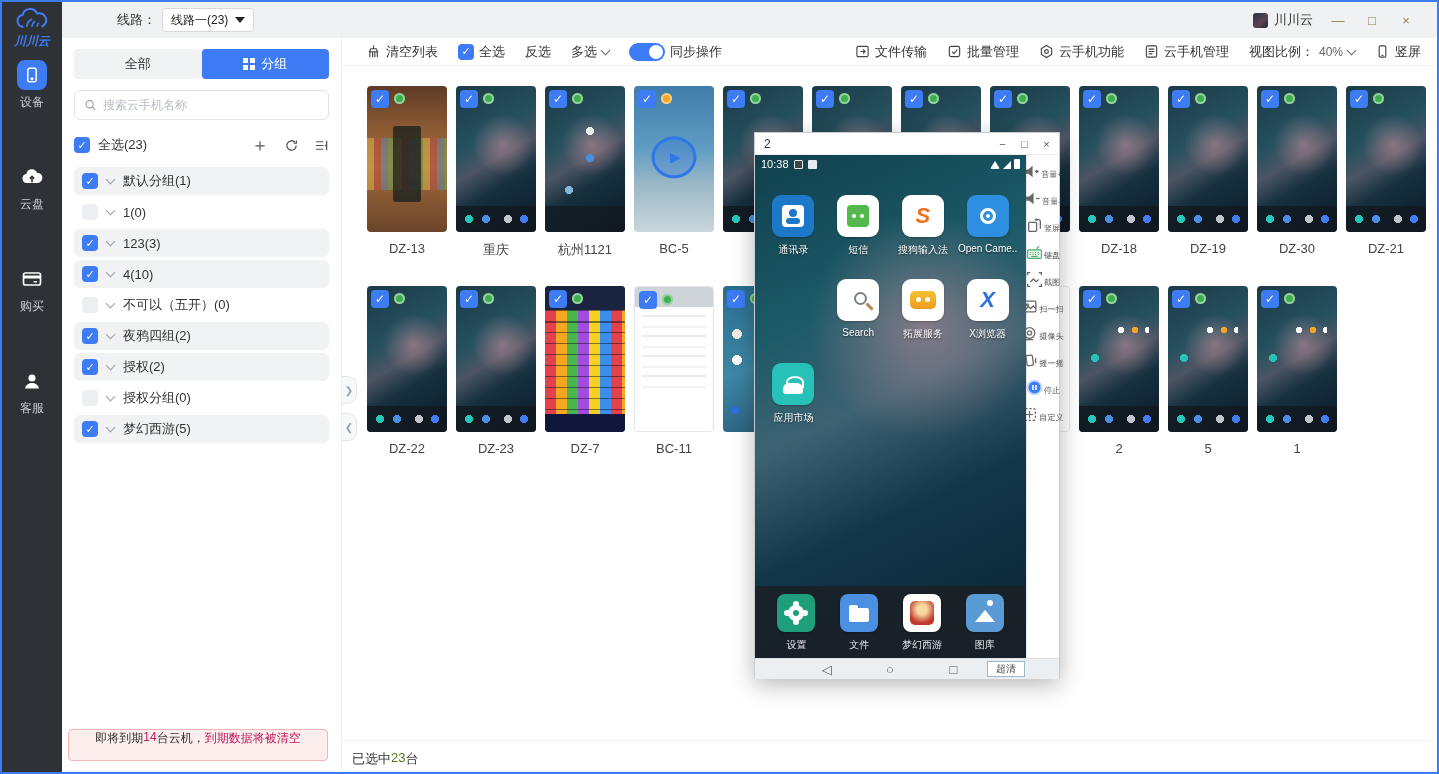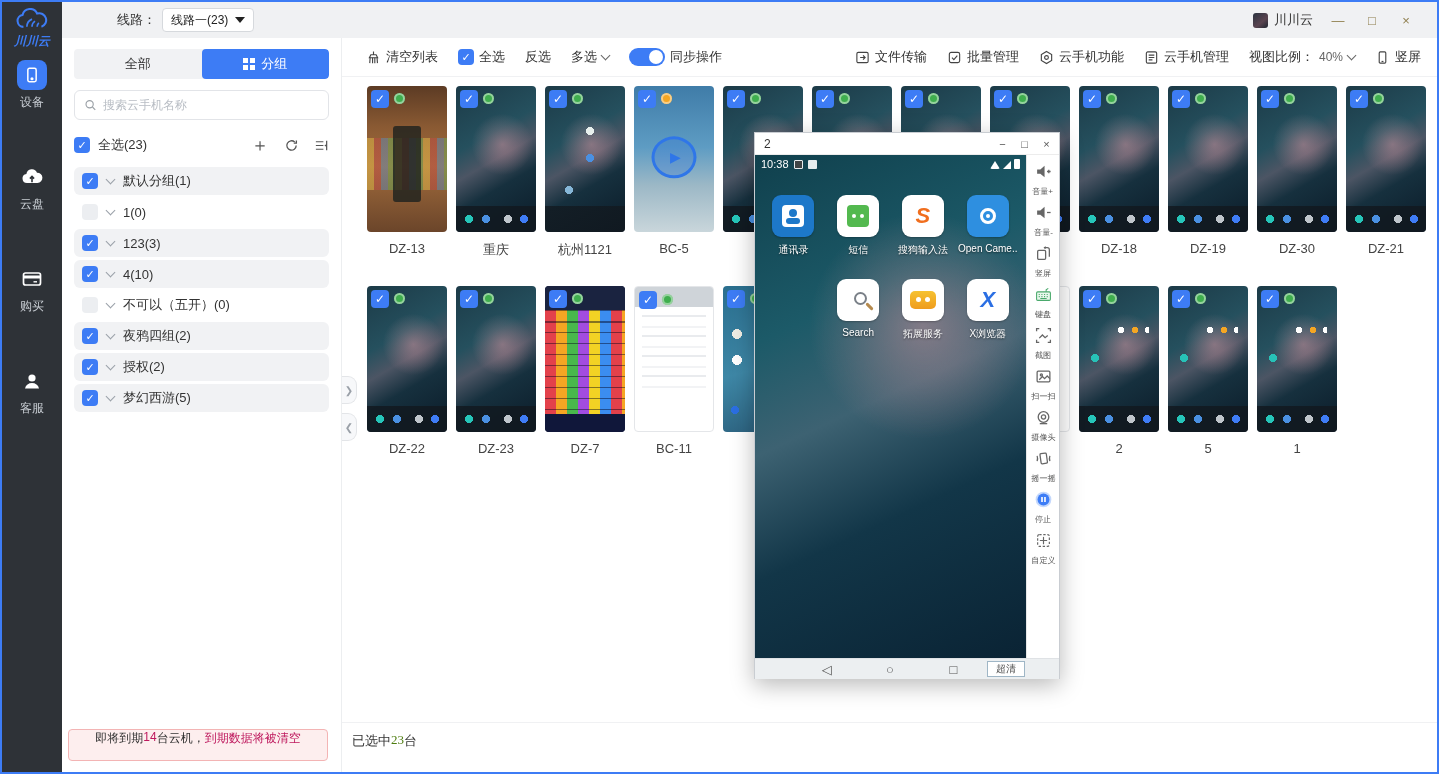--- a/index.html
+++ b/index.html
@@ -48,21 +48,21 @@
   .group-row .g-label { font-size:13px; color:#333; }
   .chev { width:7px; height:7px; border-right:1.5px solid #9aa0a8; border-bottom:1.5px solid #9aa0a8; transform:rotate(45deg); margin-top:-3px; flex:none; }
   .cbx { width:16px; height:16px; border-radius:4px; background:#eceef1; flex:none; display:flex; align-items:center; justify-content:center; cursor:pointer; }
   .cbx.on { background:#3d7cf5; color:#fff; font-size:11px; font-weight:bold; }
   .warn { position:absolute; left:6px; right:13px; bottom:11px; height:32px; background:#fdeeee; border:1px solid #f3b4b4; border-radius:4px; display:flex; align-items:flex-start; justify-content:center; font-size:12px; color:#333; white-space:nowrap; }
   .warn .red { color:#be185d; }
   .collapser { position:absolute; z-index:7; left:340px; width:15px; height:28px; background:#f7f8fa; border:1px solid #e3e5e8; border-left:none; border-radius:0 9px 9px 0; color:#9aa0a8; font-size:10px; display:flex; align-items:center; justify-content:center; cursor:pointer; }
 
   
   .main { position:absolute; left:340px; top:36px; right:0; bottom:0; background:#fff; }
-  .mtoolbar { height:39px; border-bottom:1px solid #f0f1f3; display:flex; align-items:center; padding:0 16px 0 24px; gap:20px; font-size:13px; color:#333; }
+  .mtoolbar { height:28px; border-bottom:1px solid #f0f1f3; display:flex; align-items:center; padding:0 16px 0 24px; gap:20px; font-size:13px; color:#333; }
   .tbtn { display:flex; align-items:center; gap:5px; cursor:pointer; white-space:nowrap; }
   .caret-down { width:7px; height:7px; border-right:1.5px solid #666; border-bottom:1.5px solid #666; transform:rotate(45deg); margin-top:-3px; }
   .toggle { width:36px; height:18px; border-radius:9px; background:#3d7cf5; position:relative; cursor:pointer; }
   .toggle::after { content:""; position:absolute; right:2px; top:2px; width:14px; height:14px; border-radius:50%; background:#fff; }
   .mtoolbar .spacer { flex:1; }
 
   
   .grid { position:absolute; left:25px; top:48px; }
   .grow { display:flex; gap:9px; margin-bottom:30px; }
   .card { width:80px; cursor:pointer; }
@@ -113,21 +113,21 @@
     background:repeating-linear-gradient(180deg,#e9ebee 0 2px, transparent 2px 11px, #f2f3f5 11px 13px, transparent 13px 20px); }
   .v-bluehome { background:linear-gradient(165deg,#2a6e8e 0%,#3e87a6 55%,#2a5d7a 100%); }
   .v-bluehome::after { content:""; position:absolute; inset:0;
     background-image:radial-gradient(5px 5px at 14px 48px,#f0ede4 98%,transparent),
                      radial-gradient(5px 5px at 14px 74px,#fff 98%,transparent),
                      radial-gradient(4px 4px at 12px 124px,#2b6fe3 98%,transparent); }
   .v-whitered { background:#fff; border:1px solid #e4e6e9; }
   .v-whitered::after { content:""; position:absolute; left:6px; top:88px; width:20px; height:12px; background:#d64a43; }
 
   
-  .mfooter { position:absolute; left:0; right:0; bottom:0; height:50px; border-top:1px solid #f0f1f3; display:flex; align-items:flex-start; padding:9px 0 0 10px; font-size:13px; color:#333;font-family:Liberation Serif, serif; }
+  .mfooter { position:absolute; left:0; right:0; bottom:0; height:32px; border-top:1px solid #f0f1f3; display:flex; align-items:flex-start; padding:9px 0 0 10px; font-size:13px; color:#333; }
   .mfooter .blue { color:#4d7c0f; }
 
   
   .viewer { position:absolute; left:752px; top:130px; width:306px; height:547px; background:#fff; border:1px solid #c9cdd2; box-shadow:0 6px 22px rgba(0,0,0,.28); z-index:30; }
   .v-title { height:22px; display:flex; align-items:center; background:#fff; border-bottom:1px solid #ececec; padding:0 6px 0 9px; }
   .v-title .vt { font-size:12px; color:#333; }
   .v-ctrls { margin-left:auto; display:flex; gap:9px; color:#555; font-size:11px; }
   .v-ctrls span { cursor:pointer; width:13px; text-align:center; }
   .v-body { position:relative; display:flex; height:503px; }
   .v-screen { width:272px; height:503px; position:relative; overflow:hidden;
@@ -165,21 +165,21 @@
   .ic-files { background:#4a90e2; } .ic-files i { width:20px; height:14px; background:#fff; border-radius:2px; position:relative; margin-top:3px; }
   .ic-files i::before { content:""; position:absolute; left:0; top:-3px; width:9px; height:4px; background:#fff; border-radius:2px 2px 0 0; }
   .ic-mhxy { background:#fff; } .ic-mhxy i { width:24px; height:24px; border-radius:5px; background:radial-gradient(circle at 50% 35%, #f7d9a0 0 25%, #c0392b 70%); }
   .ic-gallery { background:#5b9bd5; } .ic-gallery i { width:0; height:0; border-left:10px solid transparent; border-right:10px solid transparent; border-bottom:12px solid #fff; margin-top:6px; position:relative; }
   .ic-gallery i::after { content:""; position:absolute; left:2px; top:-10px; width:6px; height:6px; border-radius:50%; background:#fff; }
   .dock { position:absolute; left:0; right:0; bottom:0; height:72px; background:rgba(26,32,38,.88); display:flex; align-items:flex-start; padding:8px 10px 0; }
   .dock .slot { width:63px; }
   .dock .ic { width:38px; height:38px; border-radius:8px; }
   .dock .alabel { text-shadow:none; color:#e6e9ec; }
   .v-tools { width:33px; border-left:1px solid #e7e7e7; background:#fff; display:flex; flex-direction:column; align-items:center; padding-top:8px; }
-  .tool { display:flex; flex-direction:column; align-items:center; margin-bottom:6px; cursor:pointer; }
+  .tool { display:flex; flex-direction:row; align-items:center; margin-bottom:6px; cursor:pointer; }
   .tool svg { width:17px; height:17px; }
   .tool .tlabel { font-size:9px; color:#555; margin-top:1px; white-space:nowrap; transform:scale(.9); }
   .tool.active svg { filter:none; }
   .v-nav { height:21px; background:#eceff1; border-top:1px solid #dfe2e5; display:flex; align-items:center; padding:0 34px 0 40px; }
   .v-nav .nbtn { font-size:13px; color:#555; flex:1; text-align:center; cursor:pointer; }
   .quality { width:38px; height:16px; background:#fff; border:1px solid #9fb6c6; font-size:10px; color:#555; display:flex; align-items:center; justify-content:center; cursor:pointer; margin-left:2px; }
 </style>
 </head>
 <body>
 
@@ -308,20 +308,25 @@
         <div class="group-row checked">
           <span class="cbx on">✓</span>
           <span class="chev"></span>
           <span class="g-label">夜鸦四组(2)</span>
         </div>
         <div class="group-row checked">
           <span class="cbx on">✓</span>
           <span class="chev"></span>
           <span class="g-label">授权(2)</span>
         </div>
+        <div class="group-row">
+          <span class="cbx"></span>
+          <span class="chev"></span>
+          <span class="g-label">授权分组(0)</span>
+        </div>
         <div class="group-row checked">
           <span class="cbx on">✓</span>
           <span class="chev"></span>
           <span class="g-label">梦幻西游(5)</span>
         </div>
       </div>
     <div class="warn">
       <span>即将到期</span>
         <span class="red">14</span>
         <span>台云机，</span>
@@ -638,20 +643,57 @@
                 </div>
                 <div class="alabel">拓展服务</div>
               </div>
               <div class="slot">
                 <div class="ic ic-xbrowser">
                   <i>X</i>
                 </div>
                 <div class="alabel">X浏览器</div>
               </div>
             </div>
+            <div class="app-row">
+              <div class="slot">
+                <div class="ic ic-market">
+                  <i></i>
+                </div>
+                <div class="alabel">应用市场</div>
+              </div>
+              <div class="slot" style="visibility: hidden;"></div>
+              <div class="slot" style="visibility: hidden;"></div>
+              <div class="slot" style="visibility: hidden;"></div>
+            </div>
+          </div>
+        <div class="dock" id="vdock">
+            <div class="slot">
+              <div class="ic ic-settings">
+                <i></i>
+              </div>
+              <div class="alabel">设置</div>
+            </div>
+            <div class="slot">
+              <div class="ic ic-files">
+                <i></i>
+              </div>
+              <div class="alabel">文件</div>
+            </div>
+            <div class="slot">
+              <div class="ic ic-mhxy">
+                <i></i>
+              </div>
+              <div class="alabel">梦幻西游</div>
+            </div>
+            <div class="slot">
+              <div class="ic ic-gallery">
+                <i></i>
+              </div>
+              <div class="alabel">图库</div>
+            </div>
           </div>
       </div>
       <div class="v-tools" id="vtools">
           <div class="tool">
             <span><svg viewBox="0 0 16 16">
                 <path d="M2 6h3l4-3.5v11L5 10H2z" fill="#666"></path>
                 <path d="M11.3 8h3.4M13 6.3v3.4" stroke="#666" stroke-width="1.2" fill="none"></path>
               </svg></span>
             <span class="tlabel">音量+</span>
           </div>

